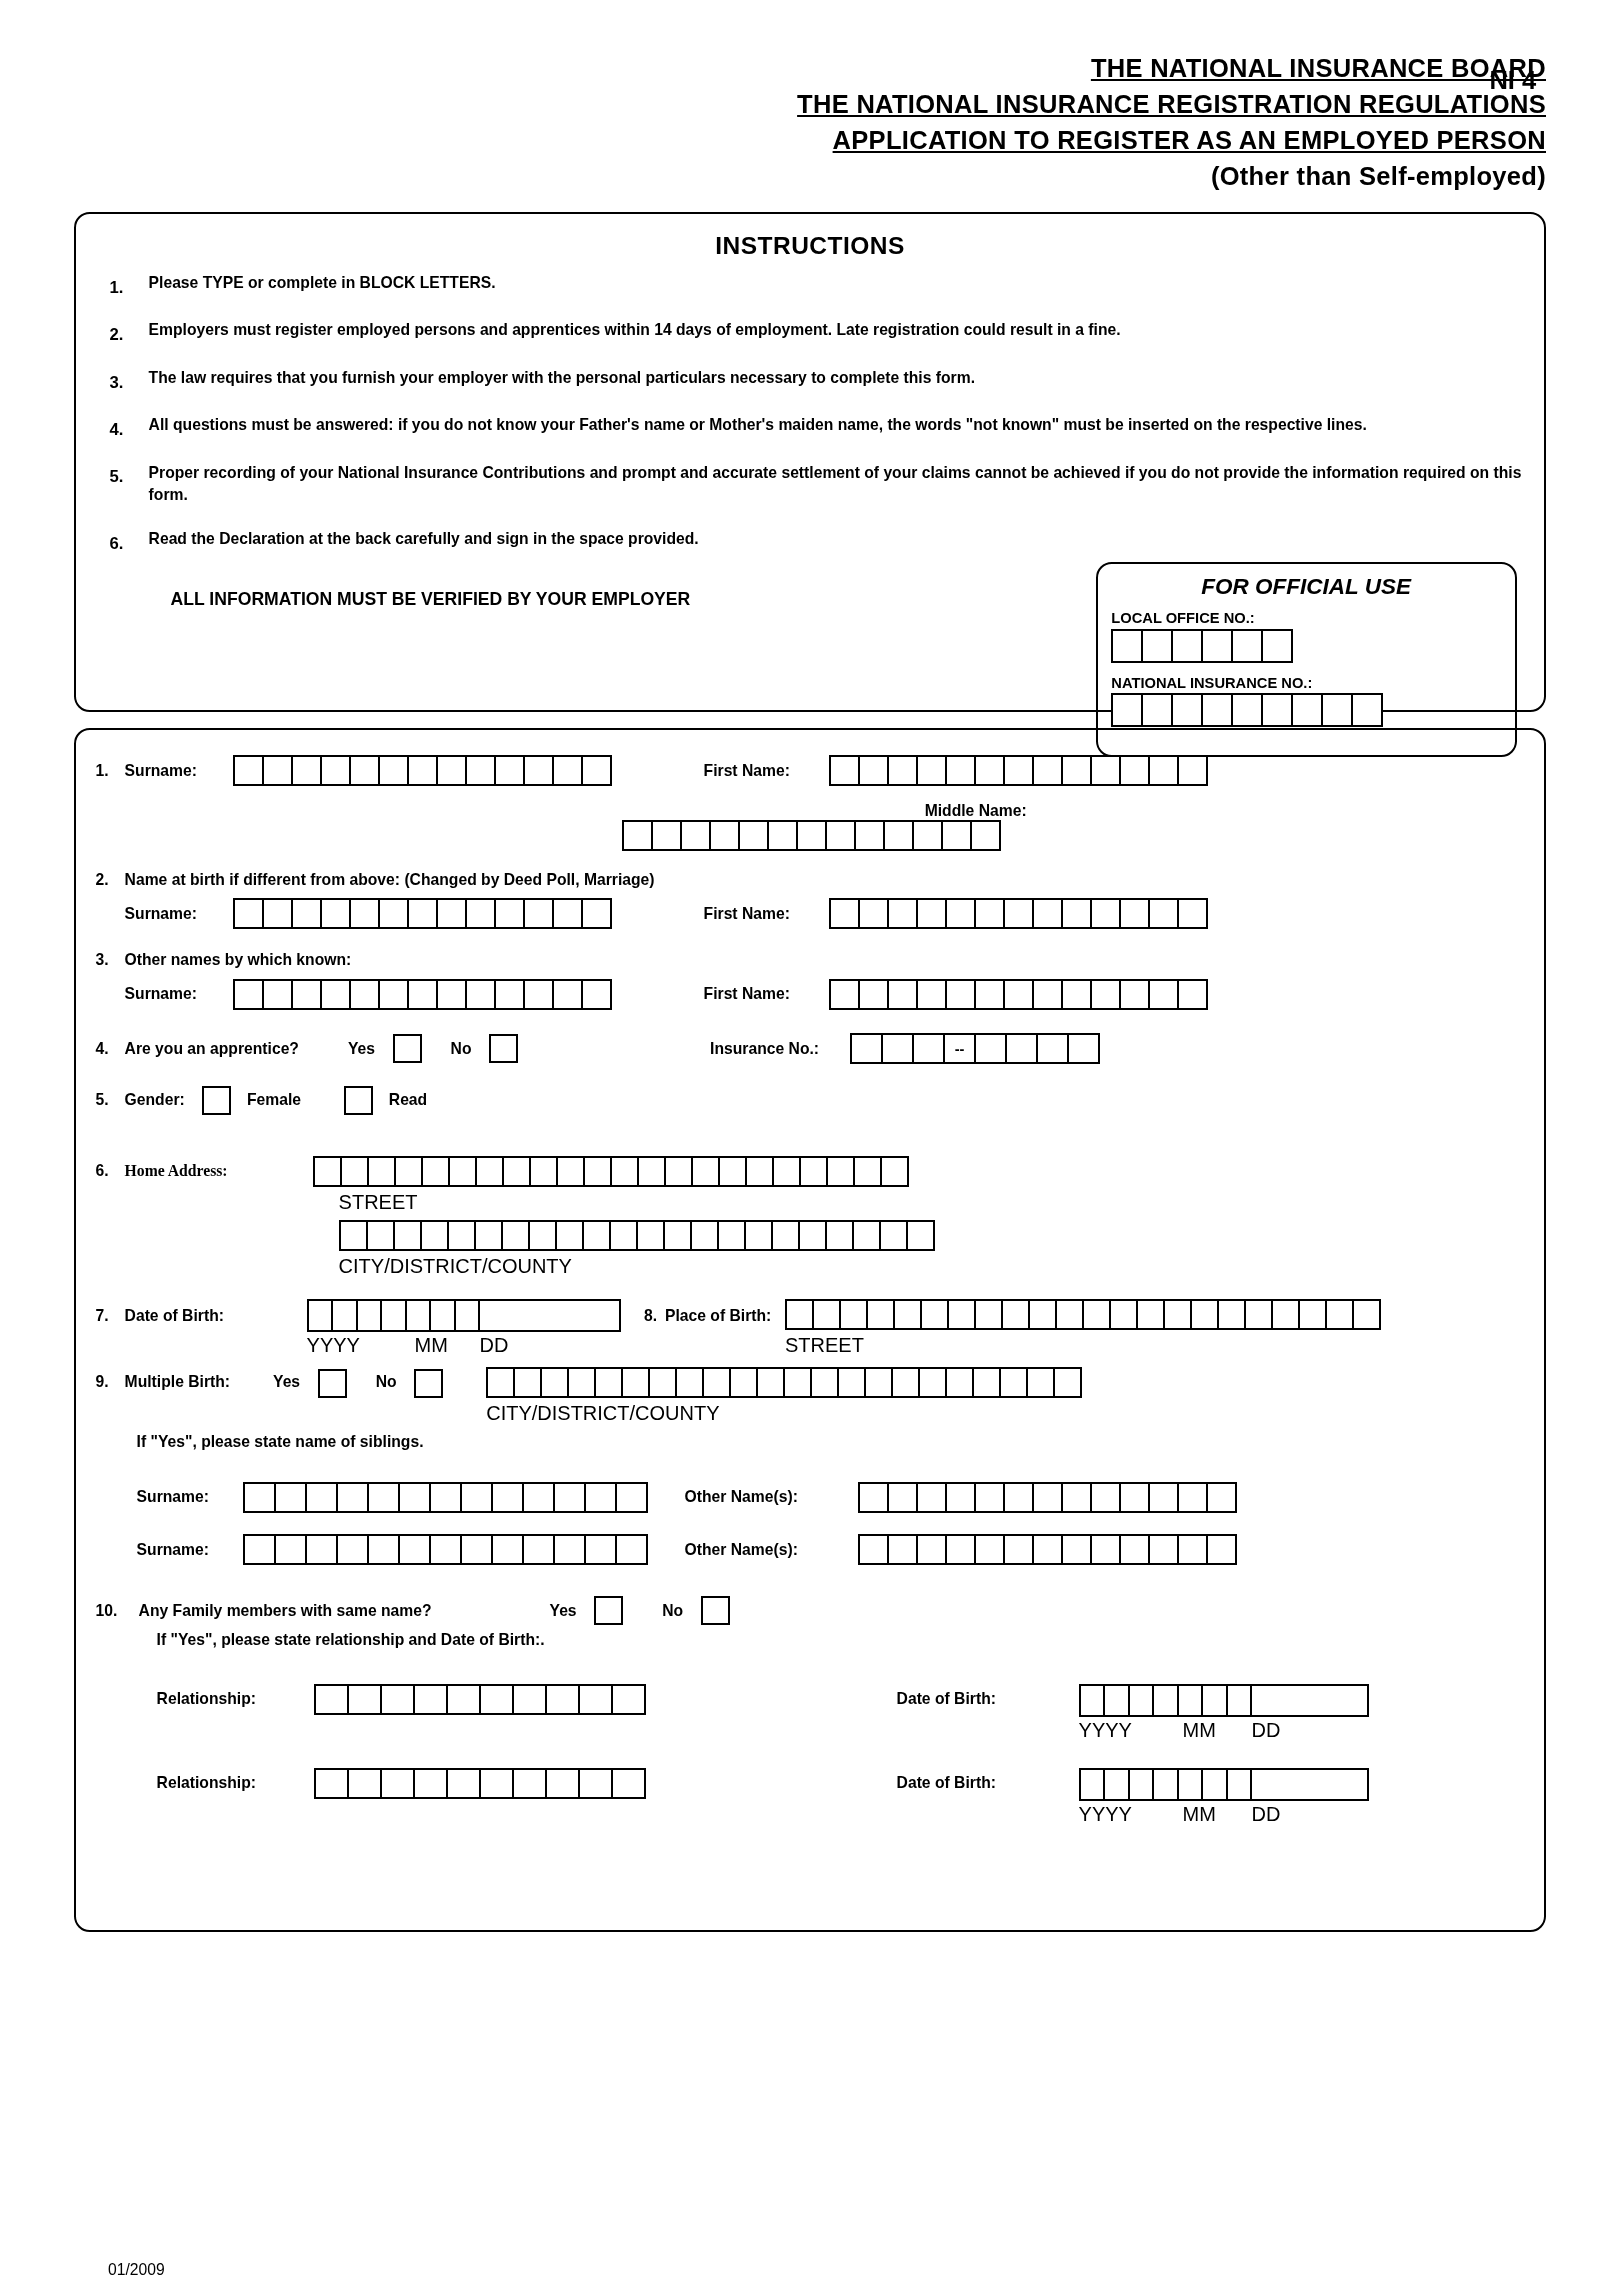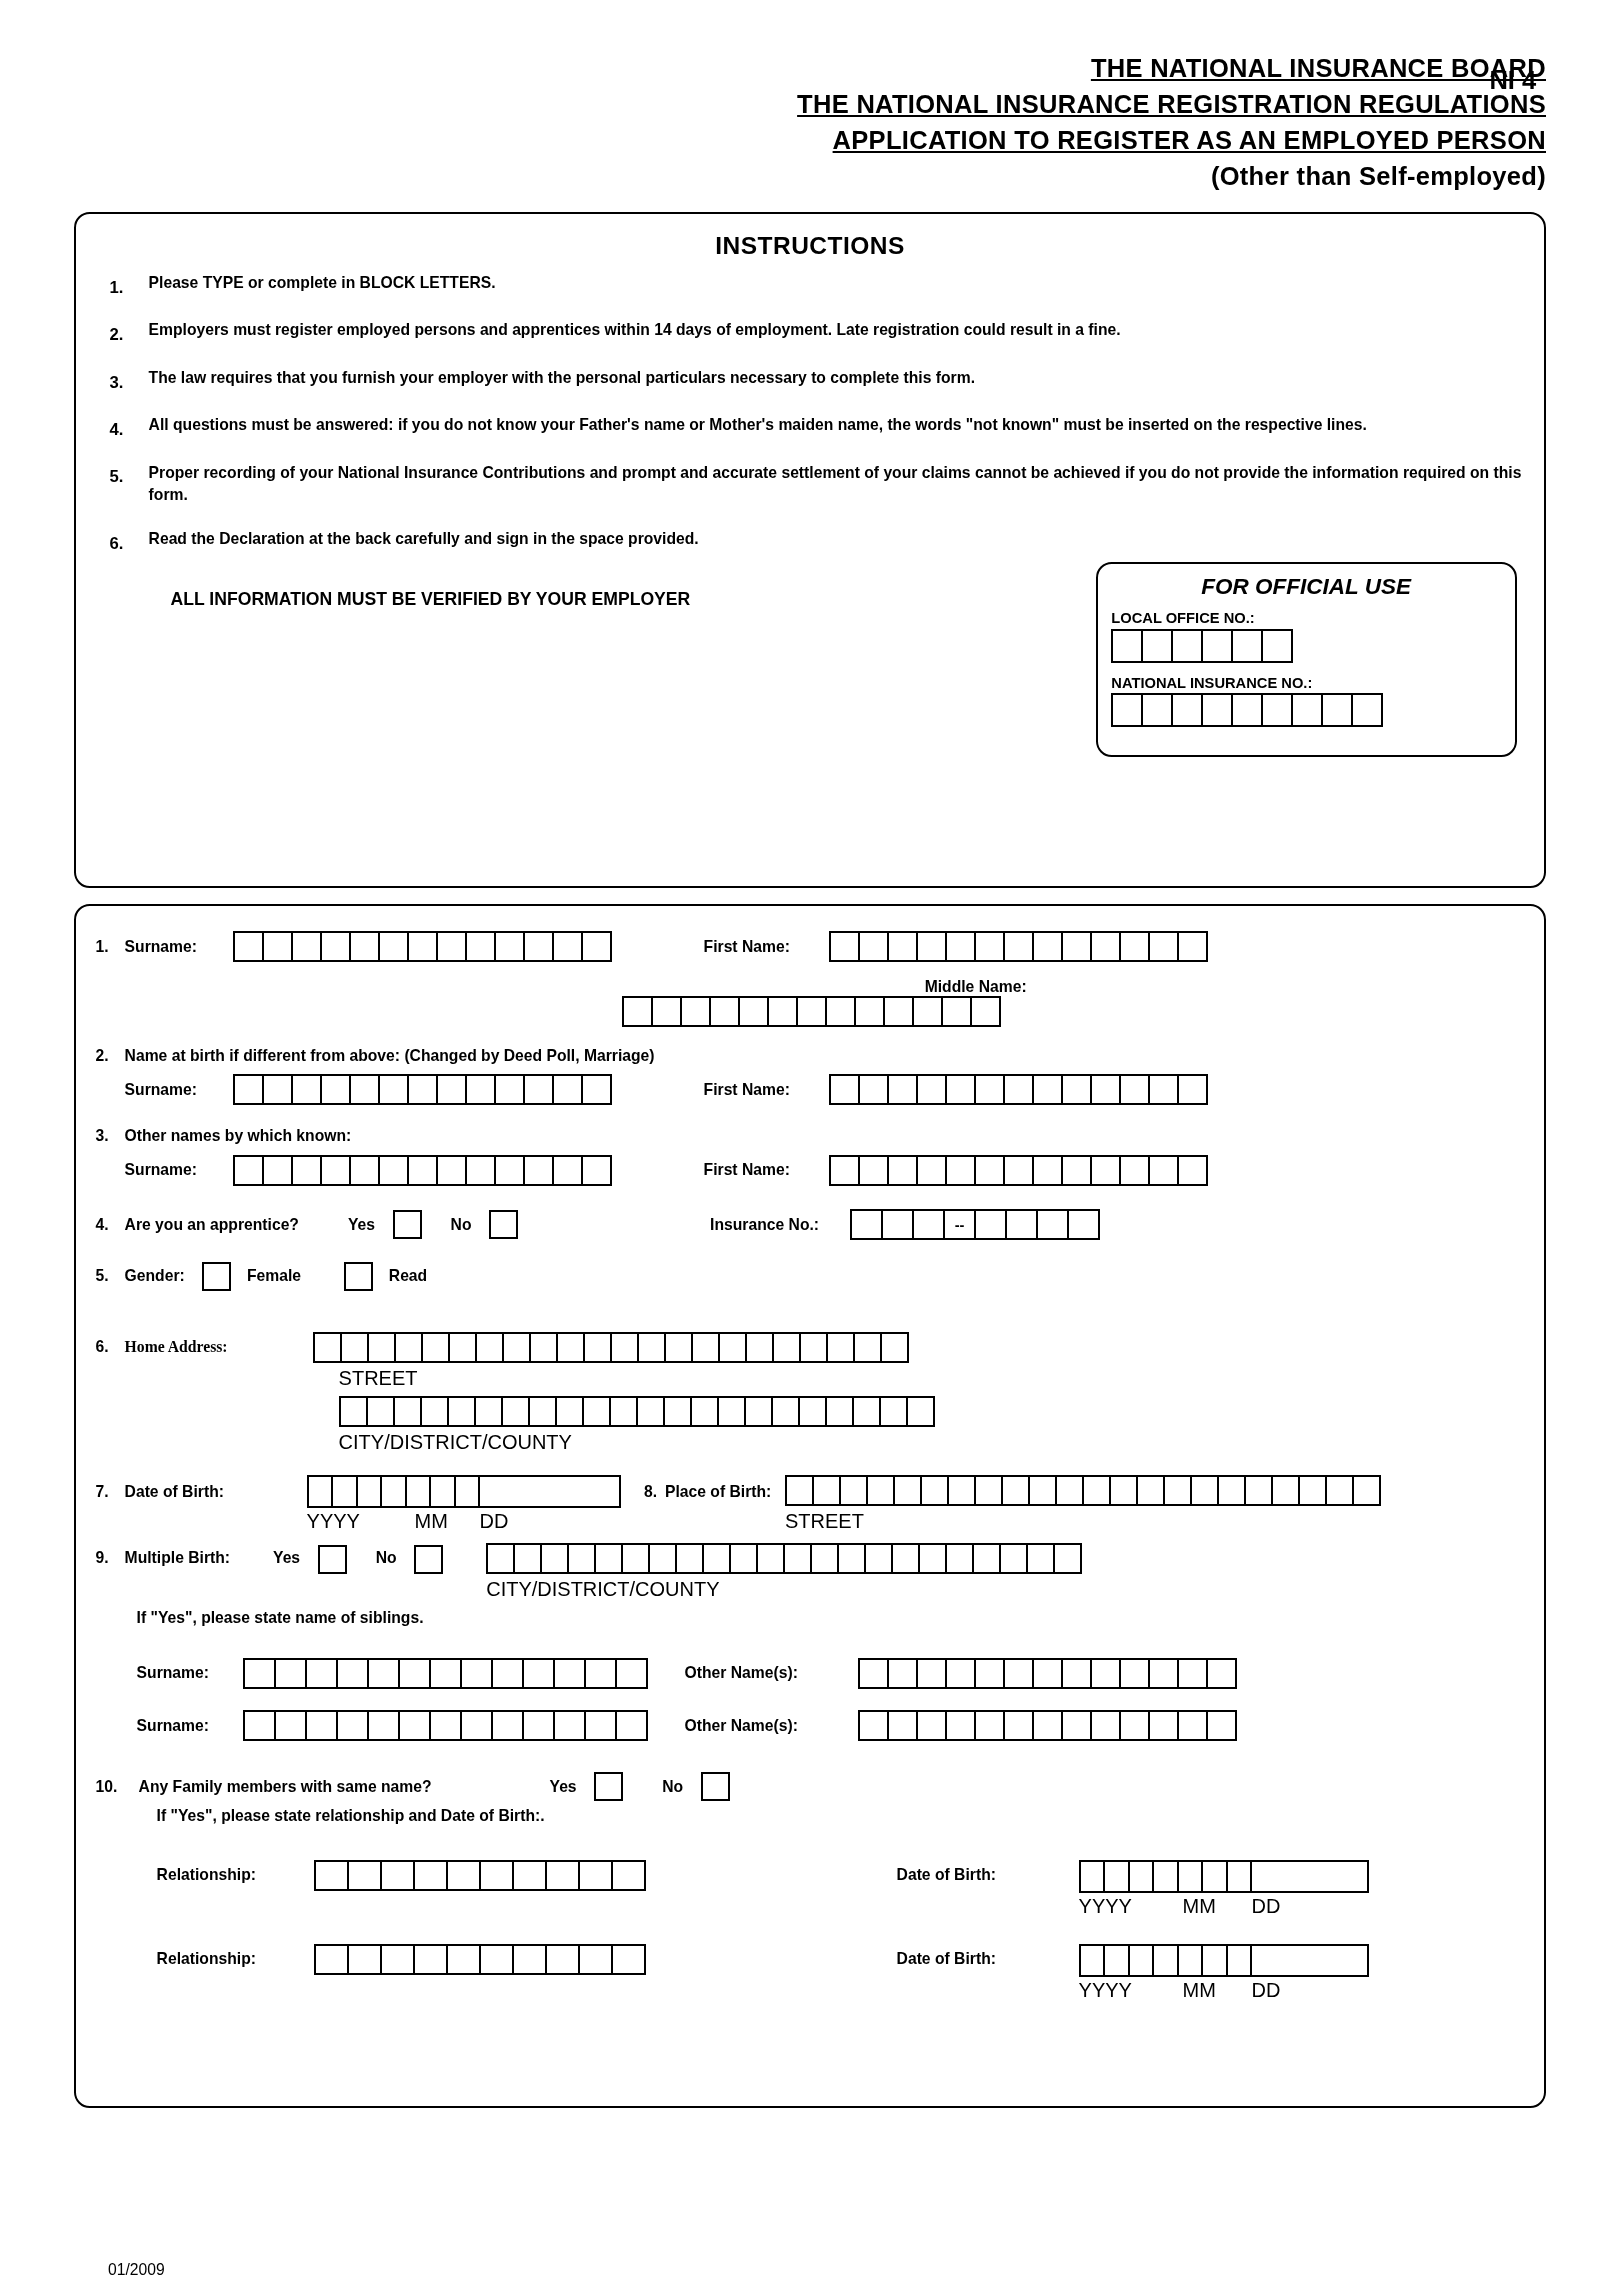--- a/index.html
+++ b/index.html
@@ -51,21 +51,21 @@
     border: 2.9px solid #000;
     border-radius: 15.7px;
     box-sizing: border-box;
   }
 
   
   .instructions {
     margin-top: 21.6px;
     padding: 17.6px 21.6px 21.6px 21.6px;
     position: relative;
-    height: 676px;
+    height: 500px;
   }
   .instructions-title {
     text-align: center;
     font-size: 24.5px;
     font-weight: bold;
     letter-spacing: 0.5px;
     margin-bottom: 11.8px;
   }
   .ins-row {
     display: flex;

